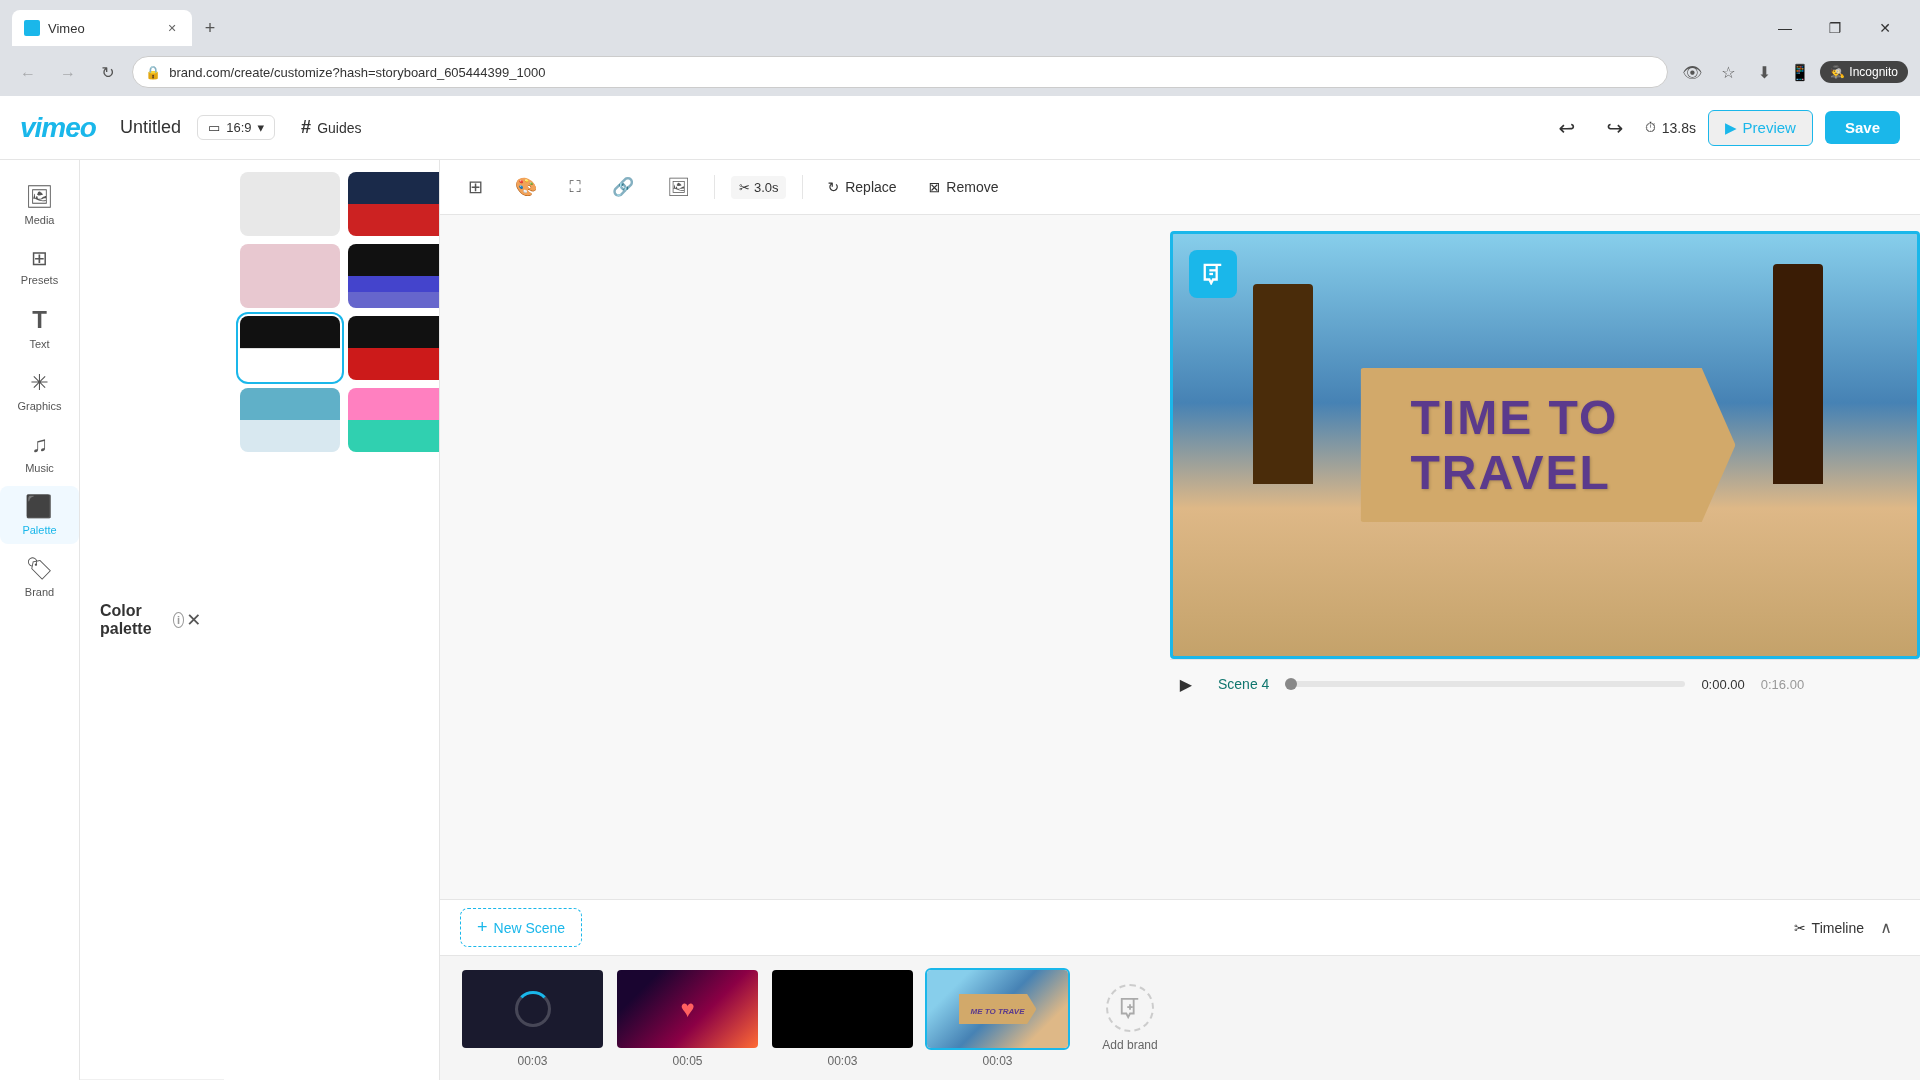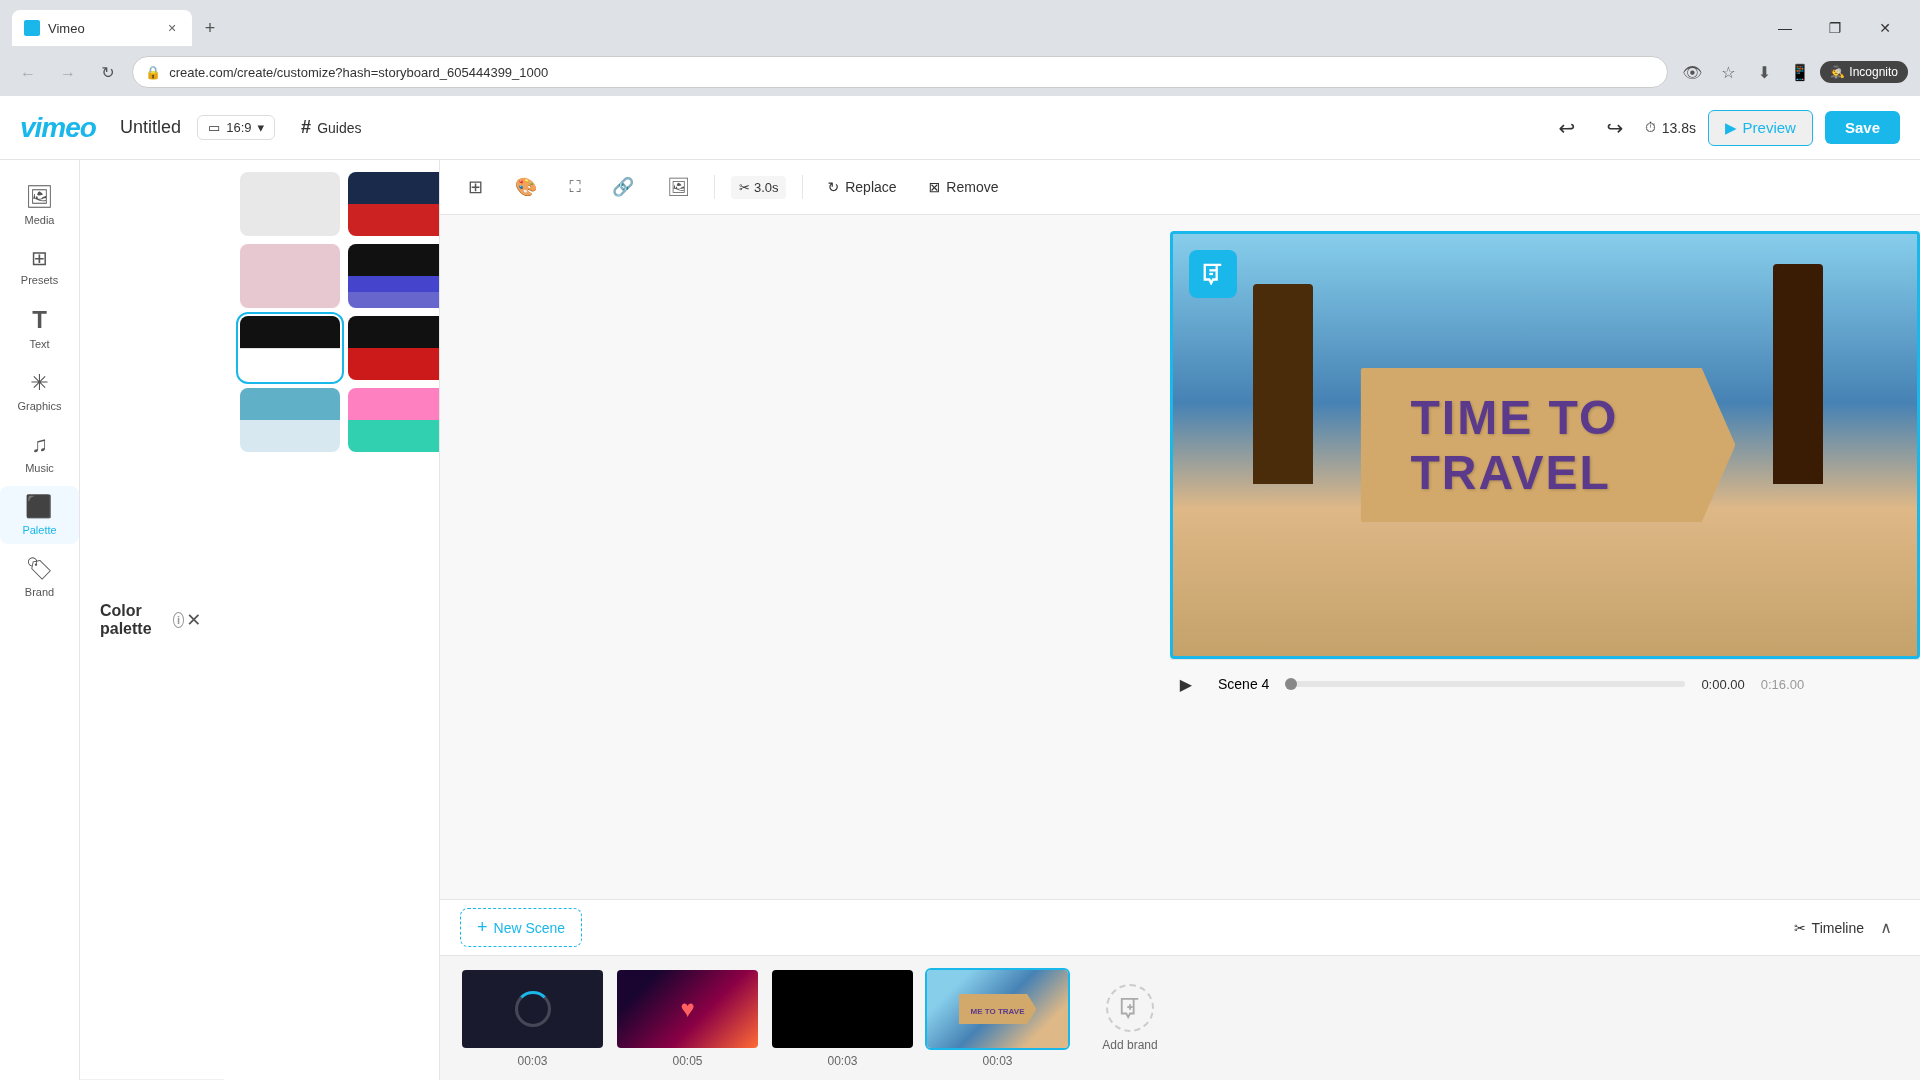--- a/index.html
+++ b/index.html
@@ -75,21 +75,21 @@
     .duration-display { background: #f5f5f5; border-radius: 4px; padding: 4px 8px; font-size: 13px; color: #333; cursor: pointer; display: flex; align-items: center; gap: 4px; }
     .replace-btn, .remove-btn { display: flex; align-items: center; gap: 6px; font-size: 14px; color: #333; cursor: pointer; padding: 4px 8px; border-radius: 4px; }
     .toolbar-divider { width: 1px; height: 24px; background: #e5e5e5; }
     .video-preview { width: 750px; border: 3px solid #1ab7ea; border-radius: 4px; position: relative; overflow: hidden; background: #000; }
     .video-placeholder { width: 750px; height: 422px; background: linear-gradient(135deg, #87ceeb 0%, #4682b4 40%, #deb887 70%, #d2691e 100%); display: flex; align-items: center; justify-content: center; position: relative; }
     .video-overlay-btn { position: absolute; top: 16px; left: 16px; width: 48px; height: 48px; background: #1ab7ea; border-radius: 8px; display: flex; align-items: center; justify-content: center; cursor: pointer; }
 
     
     .scene-controls { display: flex; align-items: center; gap: 16px; padding: 8px 20px; background: #fff; border-top: 1px solid #e5e5e5; }
     .play-btn { width: 32px; height: 32px; border-radius: 50%; display: flex; align-items: center; justify-content: center; cursor: pointer; color: #333; font-size: 18px; }
-    .scene-label { font-size: 14px; color: #000000; font-weight: 500; }
+    .scene-label { font-size: 14px; color: #0f766e; font-weight: 500; }
     .timeline-bar { flex: 1; height: 6px; background: #e5e5e5; border-radius: 3px; position: relative; max-width: 400px; }
     .timeline-dot { width: 12px; height: 12px; background: #888; border-radius: 50%; position: absolute; top: -3px; left: 0; }
     .time-current { font-size: 13px; color: #333; }
     .time-total { font-size: 13px; color: #999; }
     .new-scene-btn { display: flex; align-items: center; gap: 6px; border: 1px dashed #1ab7ea; color: #1ab7ea; border-radius: 8px; padding: 8px 16px; cursor: pointer; font-size: 14px; font-weight: 500; background: transparent; white-space: nowrap; }
     .timeline-toggle { display: flex; align-items: center; gap: 6px; font-size: 14px; color: #333; cursor: pointer; padding: 4px 8px; }
     .scene-thumb { display: flex; flex-direction: column; align-items: center; gap: 4px; cursor: pointer; }
     .thumb-img { width: 145px; height: 82px; border-radius: 6px; overflow: hidden; position: relative; border: 2px solid transparent; }
     .thumb-img.selected { border-color: #1ab7ea; }
     .thumb-dark { background: #1a1a2e; width: 100%; height: 100%; display: flex; align-items: center; justify-content: center; }
@@ -140,21 +140,21 @@
       <div class="win-btn">❐</div>
       <div class="win-btn close">✕</div>
     </div>
   </div>
   <div class="browser-toolbar">
     <div class="nav-btn disabled">←</div>
     <div class="nav-btn disabled">→</div>
     <div class="nav-btn">↻</div>
     <div class="address-bar">
       <span class="address-bar-lock">🔒</span>
-      <span class="address-text">create.com/create/customize?hash=storyboard_605444399_1000</span>
+      <span class="address-text">brand.com/create/customize?hash=storyboard_605444399_1000</span>
     </div>
     <div class="toolbar-actions">
       <div class="toolbar-icon-btn">👁</div>
       <div class="toolbar-icon-btn">☆</div>
       <div class="toolbar-icon-btn">⬇</div>
       <div class="toolbar-icon-btn">📱</div>
       <div class="incognito-chip">
         <span>🕵</span>
         <span>Incognito</span>
       </div>
@@ -416,21 +416,21 @@
 
           <div class="scene-thumb">
             <div class="thumb-img">
               <div class="thumb-black"></div>
             </div>
             <span class="thumb-time">00:03</span>
           </div>
 
           <div class="scene-thumb">
             <div class="thumb-img selected">
-              <div style="background:linear-gradient(135deg,#87ceeb 20%,#4682b4 50%,#deb887 80%);width:100%;height:100%;display:flex;align-items:center;justify-content:center;overflow:hidden;position:relative;">
+              <div style="background:linear-gradient(135deg,#87ceeb 20%,#4682b4 50%,#deb887 80%);width:100%;height:100%;display:flex;align-items:center;justify-content:center;overflow:hidden;position:relative;font-style:italic;">
                 <div style="background:#d2a96a;padding:6px 12px;clip-path:polygon(0 0, 88% 0, 100% 50%, 88% 100%, 0 100%);position:relative;">
                   <span style="font-size:8px;font-weight:900;color:#5b3a8c;white-space:nowrap;">ME TO TRAVE</span>
                 </div>
               </div>
             </div>
             <span class="thumb-time">00:03</span>
           </div>
 
           <div class="add-brand-thumb">
             <div class="add-brand-icon-wrap">

